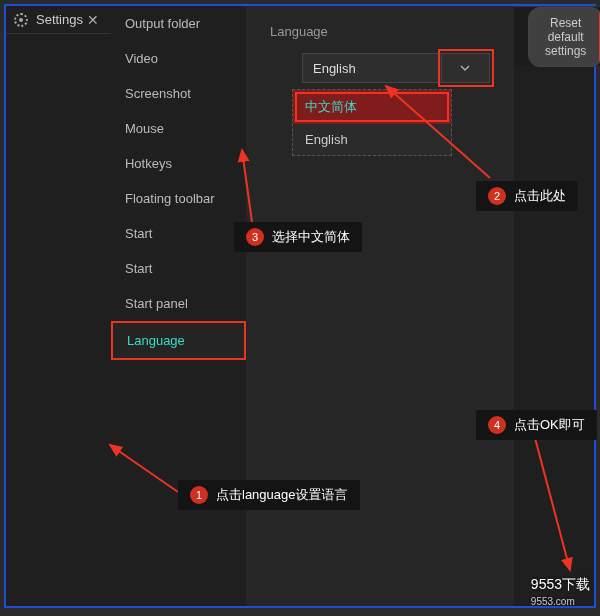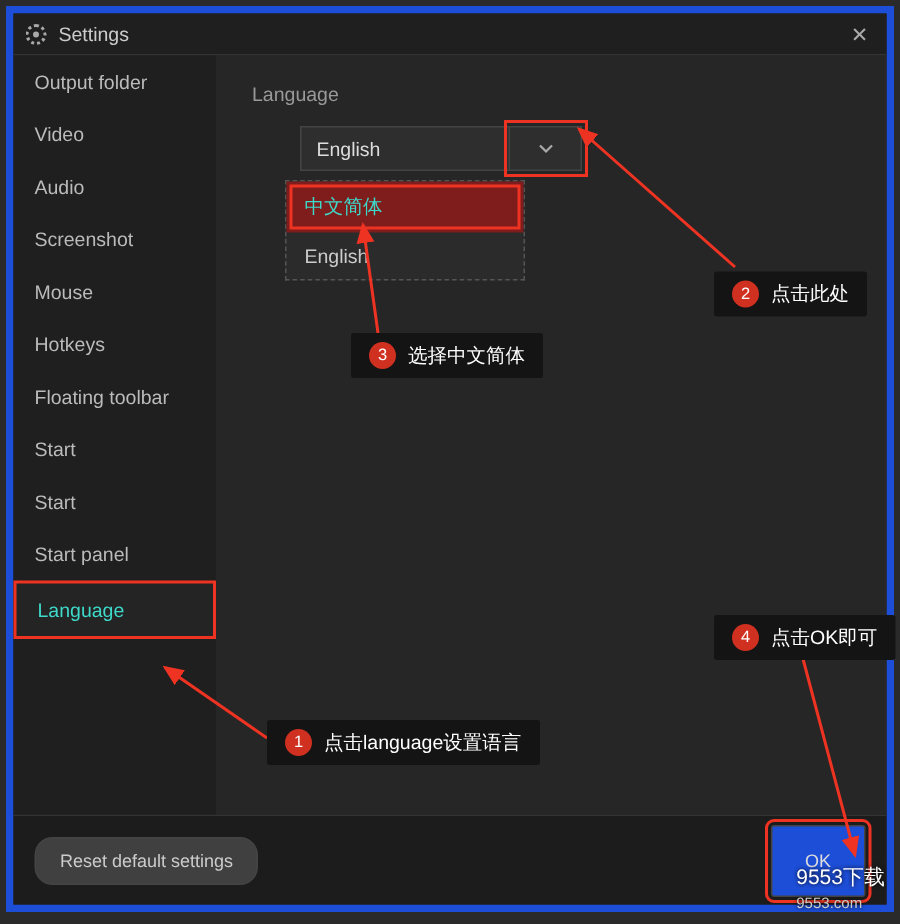--- a/index.html
+++ b/index.html
@@ -11,23 +11,23 @@
     color: #ccc;
     font-size: 13px;
     position: relative;
     overflow: hidden;
   }
   .app {
     position: absolute;
     left: 4px; top: 4px;
     width: 592px; height: 604px;
     background: #1f1f1f;
-    border: 5px solid #1d4ed8;
+    border: 2px solid #1d4ed8;
     display: flex;
-    flex-direction: column;
+    flex-direction: row;
   }
   .titlebar {
     height: 28px;
     display: flex;
     align-items: center;
     padding: 0 8px;
     background: #1f1f1f;
     border-bottom: 1px solid #333;
   }
   .titlebar .gear {
@@ -189,21 +189,20 @@
   <div class="titlebar">
     <span class="gear"></span>
     <span class="title">Settings</span>
     <span class="close">✕</span>
   </div>
 
   <div class="body">
     <div class="sidebar" id="sidebar">
         <div class="sidebar-item">Output folder</div>
         <div class="sidebar-item">Video</div>
-        <div class="sidebar-item">Audio</div>
         <div class="sidebar-item">Screenshot</div>
         <div class="sidebar-item">Mouse</div>
         <div class="sidebar-item">Hotkeys</div>
         <div class="sidebar-item">Floating toolbar</div>
         <div class="sidebar-item">Start</div>
         <div class="sidebar-item">Start</div>
         <div class="sidebar-item">Start panel</div>
         <div class="sidebar-item active">Language</div>
       </div>
 

